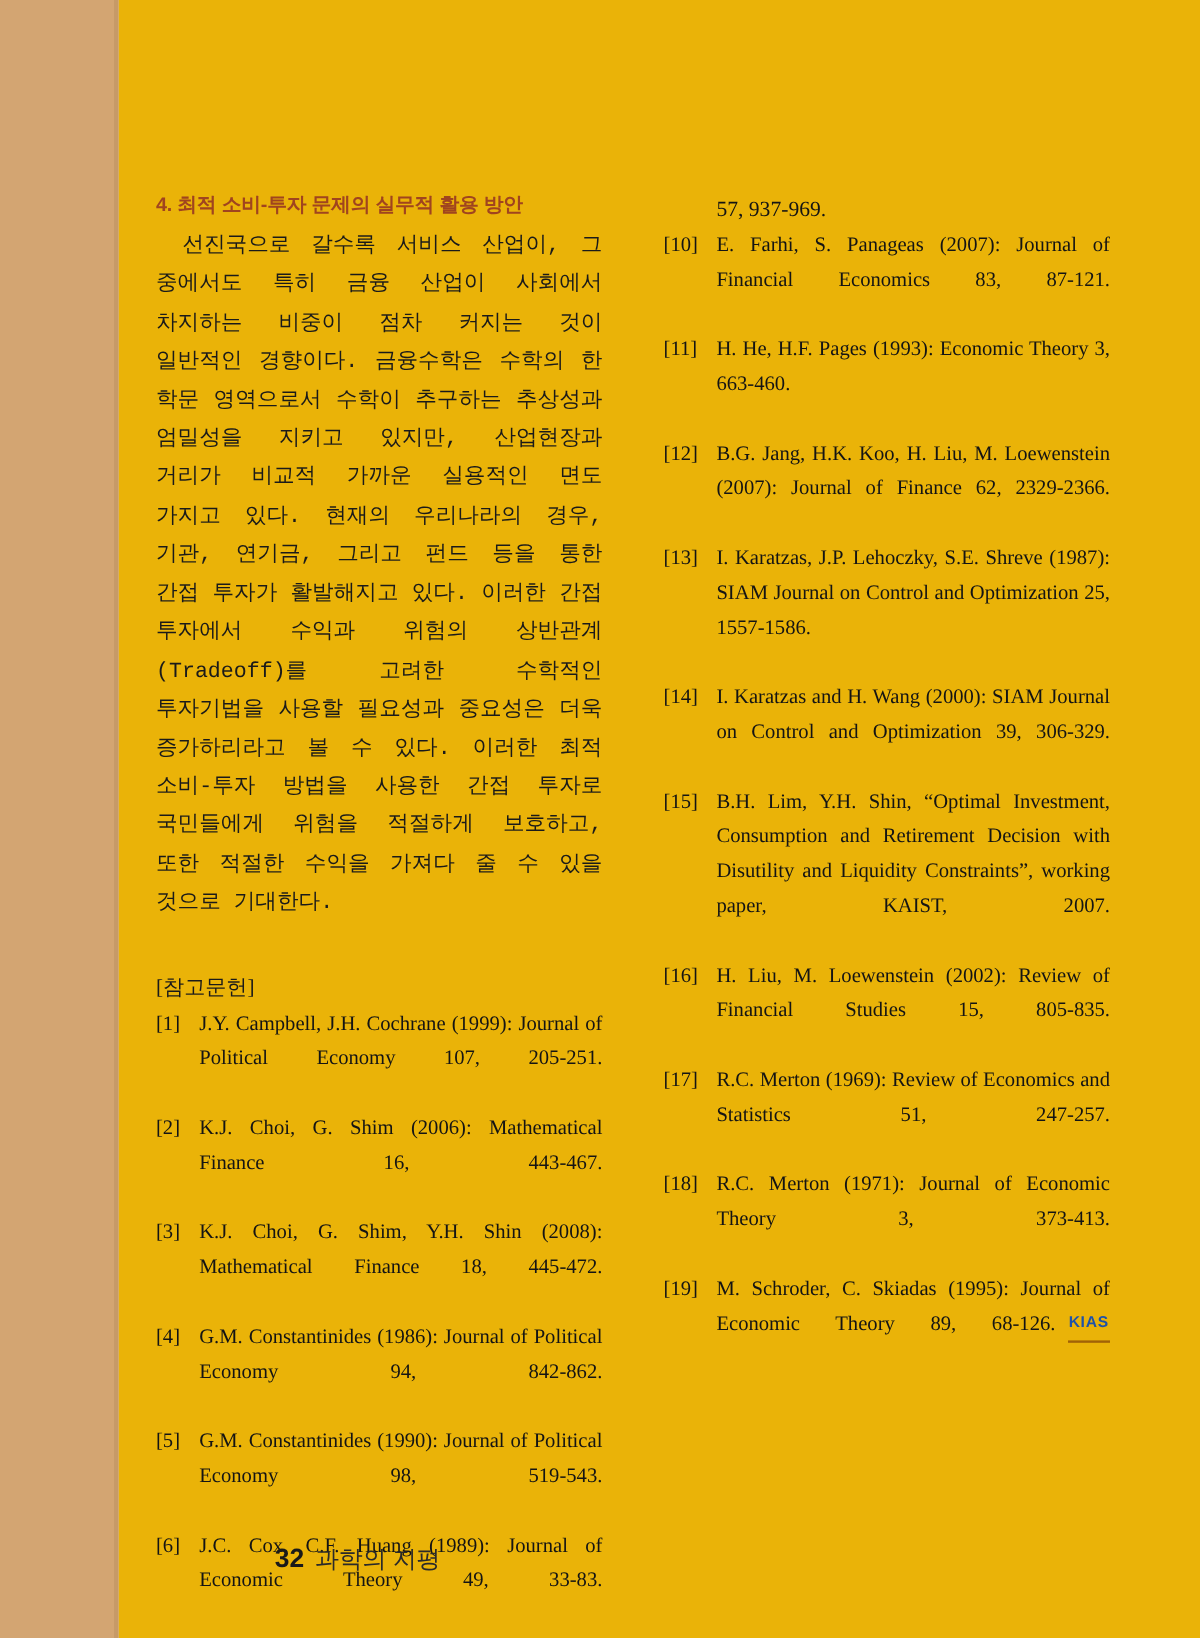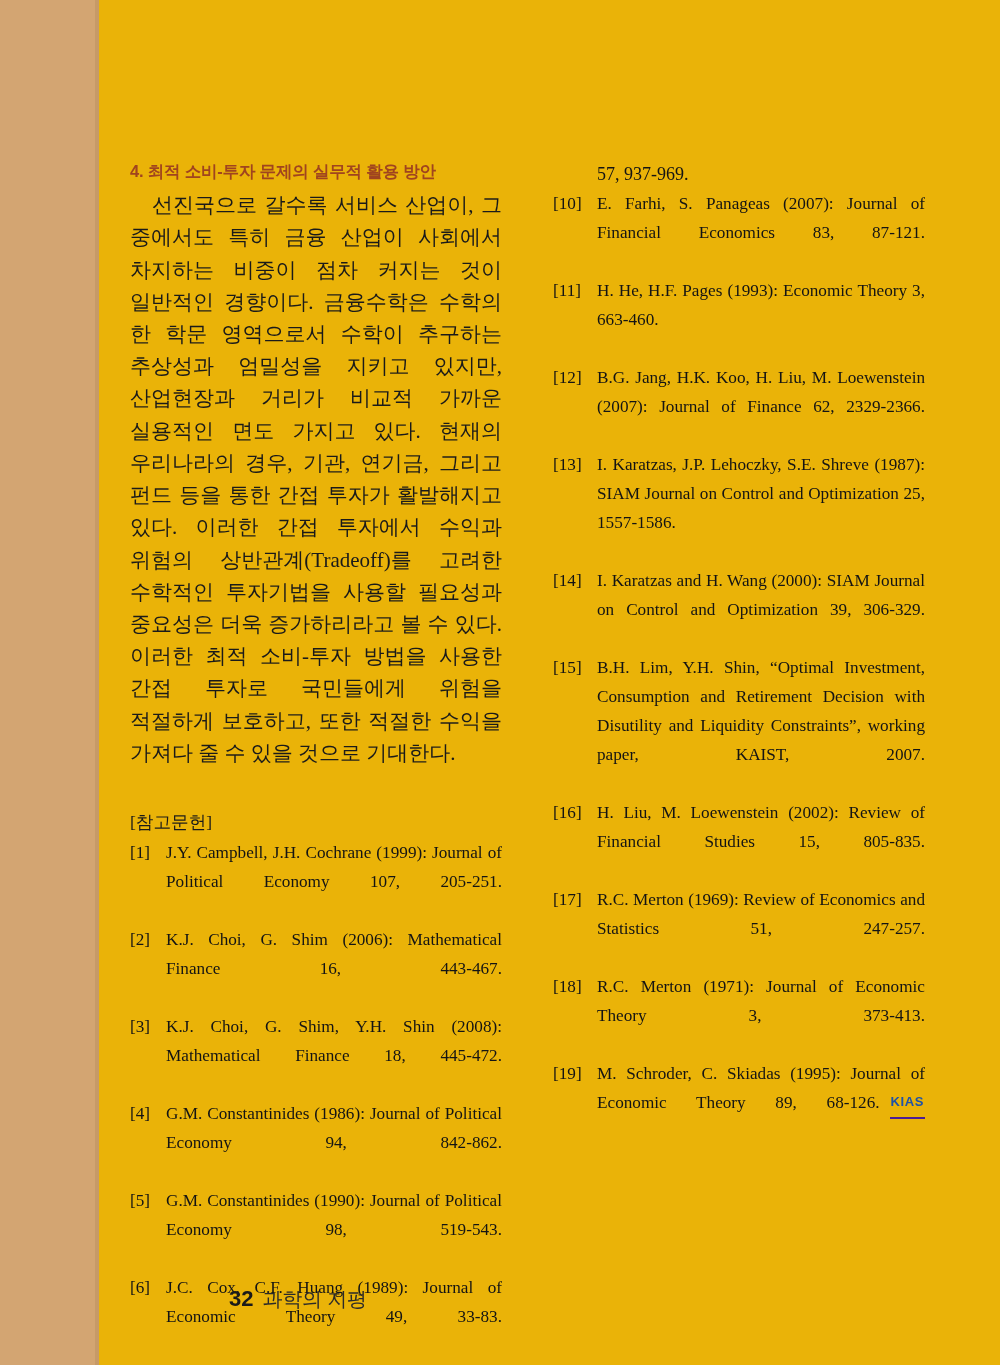--- a/index.html
+++ b/index.html
@@ -63,22 +63,22 @@
     font-weight: bold;
     font-size: 16.5px;
     color: #a0441f;
     letter-spacing: -0.2px;
     margin: 0 0 7px 0;
     line-height: 1.35;
   }
 
   
   .body-para {
-    font-family: Liberation Serif, serif;
-    font-size: 21px;
+    font-family: Liberation Mono, monospace;
+    font-size: 18px;
     line-height: 32.2px;
     color: #1a1a1a;
     text-align: justify;
     text-justify: inter-character;
     text-indent: 22px;
     margin: 0;
     word-break: keep-all;
   }
 
   
@@ -136,21 +136,21 @@
   }
 
   
   .kias-logo {
     display: inline-block;
     font-family: "Liberation Sans", "DejaVu Sans", sans-serif;
     font-weight: bold;
     font-size: 13px;
     letter-spacing: 0.6px;
     color: #1e52a8;
-    border-bottom: 2px solid #4c1d95;
+    border-bottom: 2px solid #a16207;
     padding: 0 1px 1px 1px;
     margin-left: 10px;
     position: relative;
     top: -2px;
   }
 
   
   .footer {
     position: absolute;
     left: 130px;

